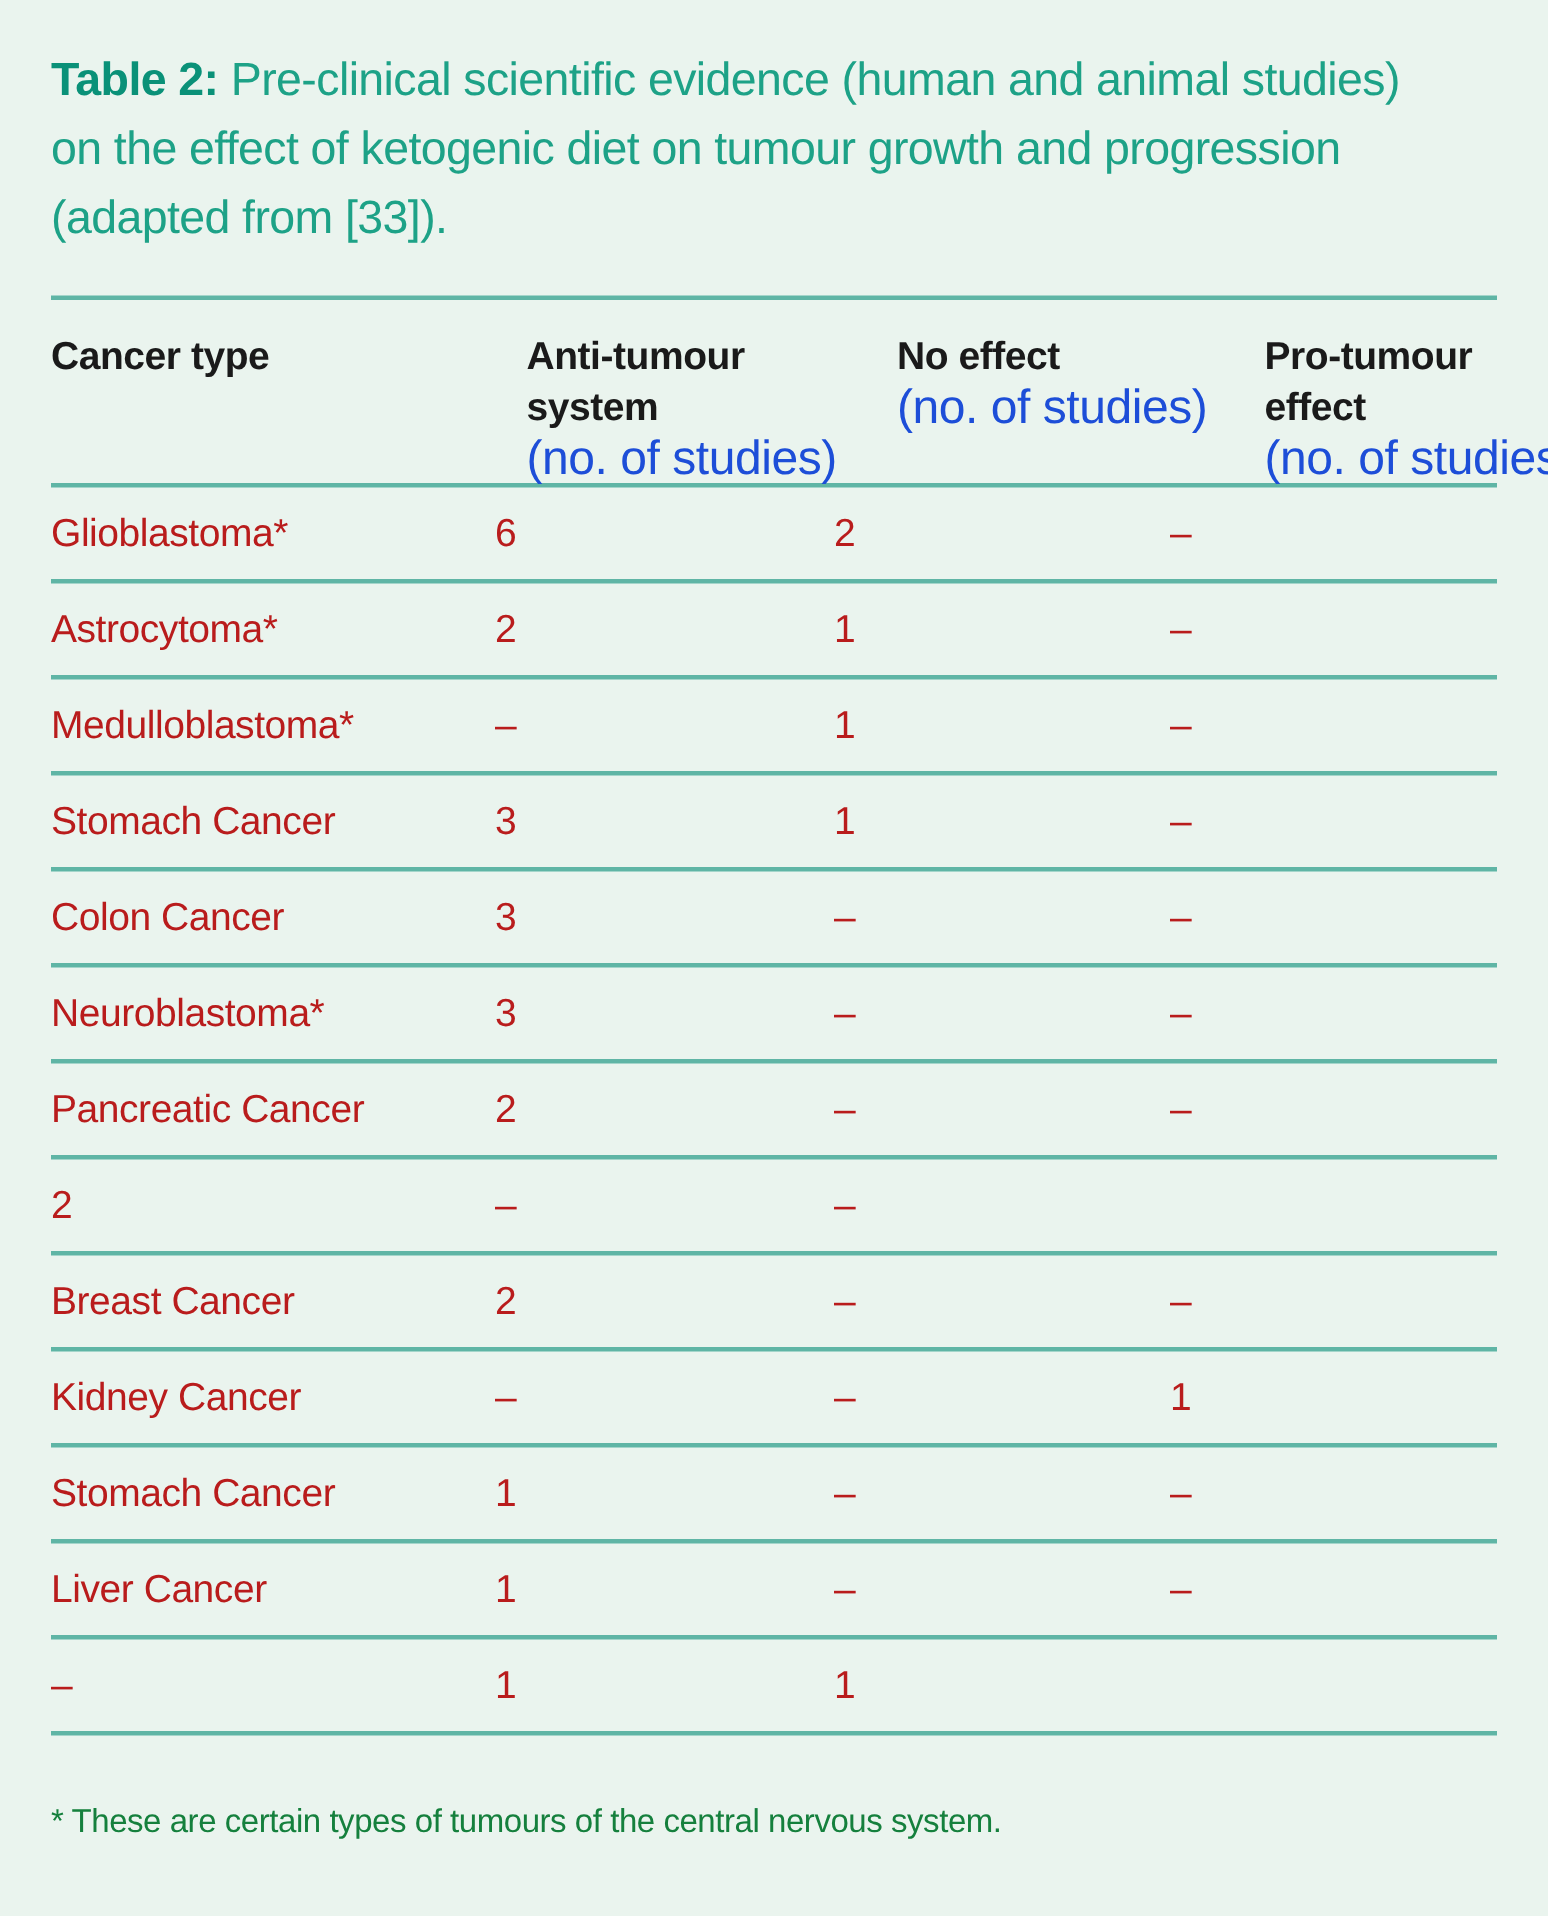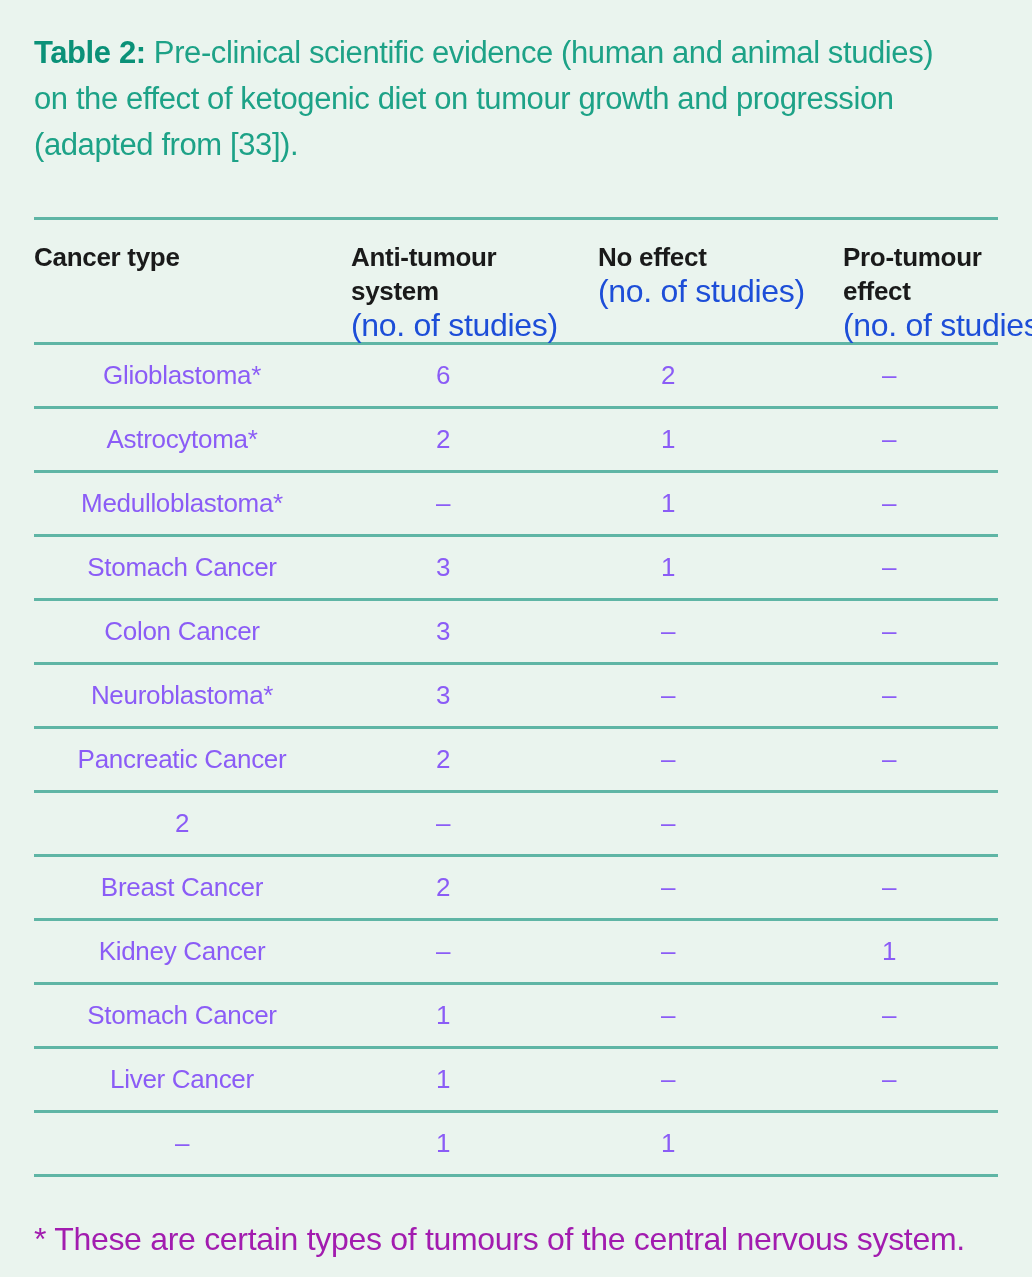--- a/index.html
+++ b/index.html
@@ -22,21 +22,21 @@
   }
 
   
   .title {
     width: 940px;
     font-size: 31px;
     line-height: 46px;
     font-weight: normal;
     letter-spacing: -0.4px;
     color: #1da287;
-    margin-bottom: 49px;
+    margin-bottom: 29px;
   }
   .title-label {
     font-weight: bold;
     color: #0a9178;
   }
 
   
   .table {
     width: 964px;
     border-top: 3px solid #5fb5a5;
@@ -72,31 +72,30 @@
 
   .t-row {
     height: 64px;
     align-items: center;
     border-bottom: 3px solid #5fb5a5;
   }
 
   .t-cell {
     font-size: 26px;
     letter-spacing: -0.3px;
-    color: #8b5cf6;
+    color: #b91c1c;
     white-space: nowrap;
-    text-align: center;
   }
 
   
   .footnote {
     margin-top: 44px;
-    font-size: 32px;
-    letter-spacing: -0.3px;
-    color: #a21caf;
+    font-size: 22px;
+    letter-spacing: -0.3px;
+    color: #15803d;
   }
 </style>
 </head>
 <body>
 
 <div class="page">
 
   <h2 class="title"><span class="title-label">Table 2:</span><span> Pre-clinical scientific evidence (human and animal studies) on the effect of ketogenic diet on tumour growth and progression (adapted from [33]).</span></h2>
 
   <div class="table">

